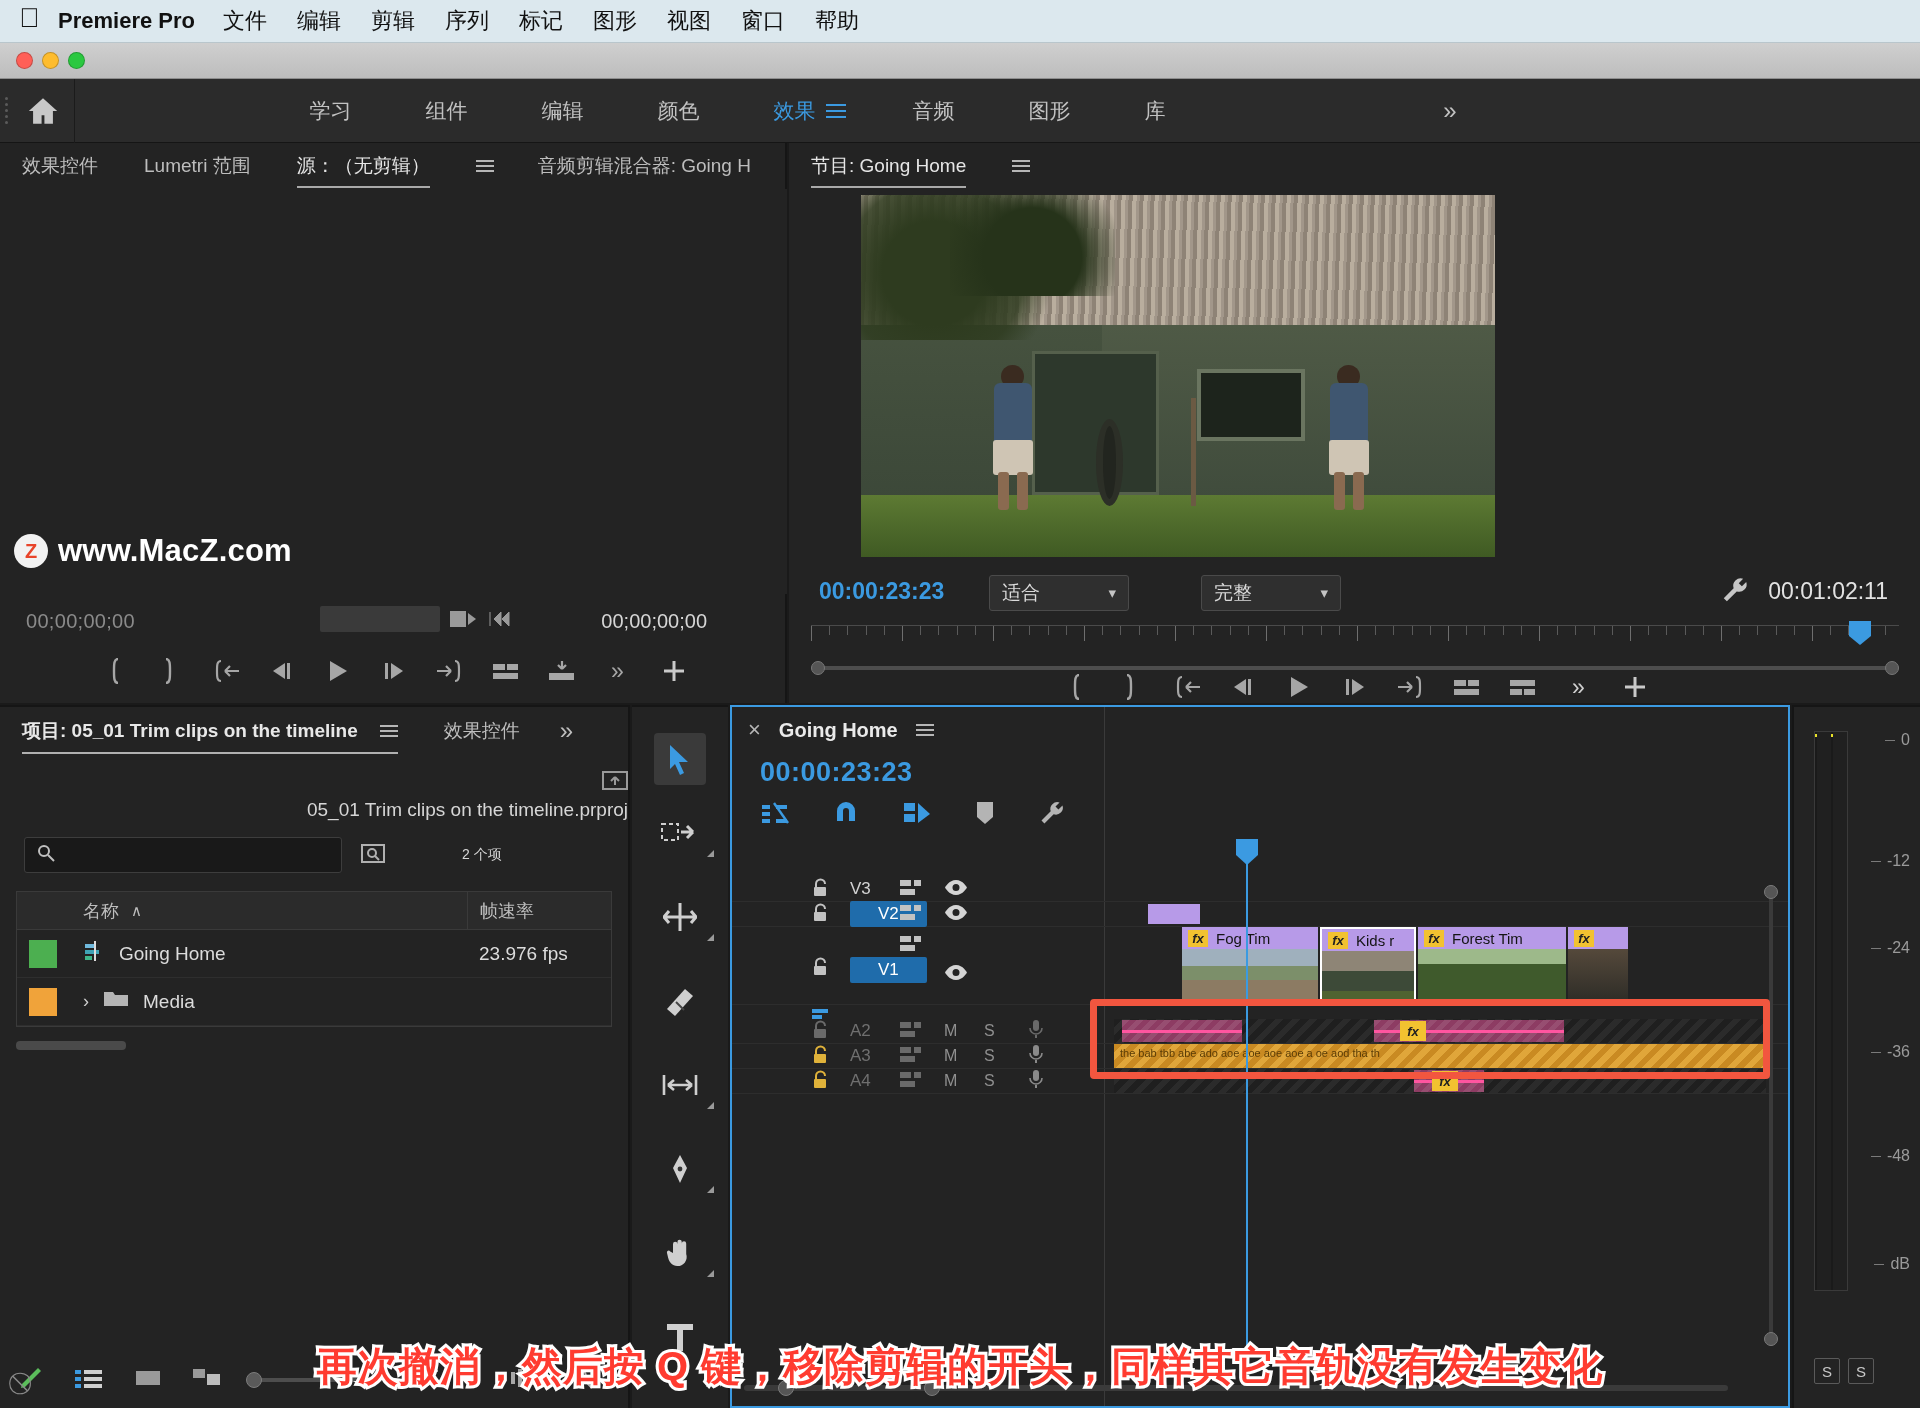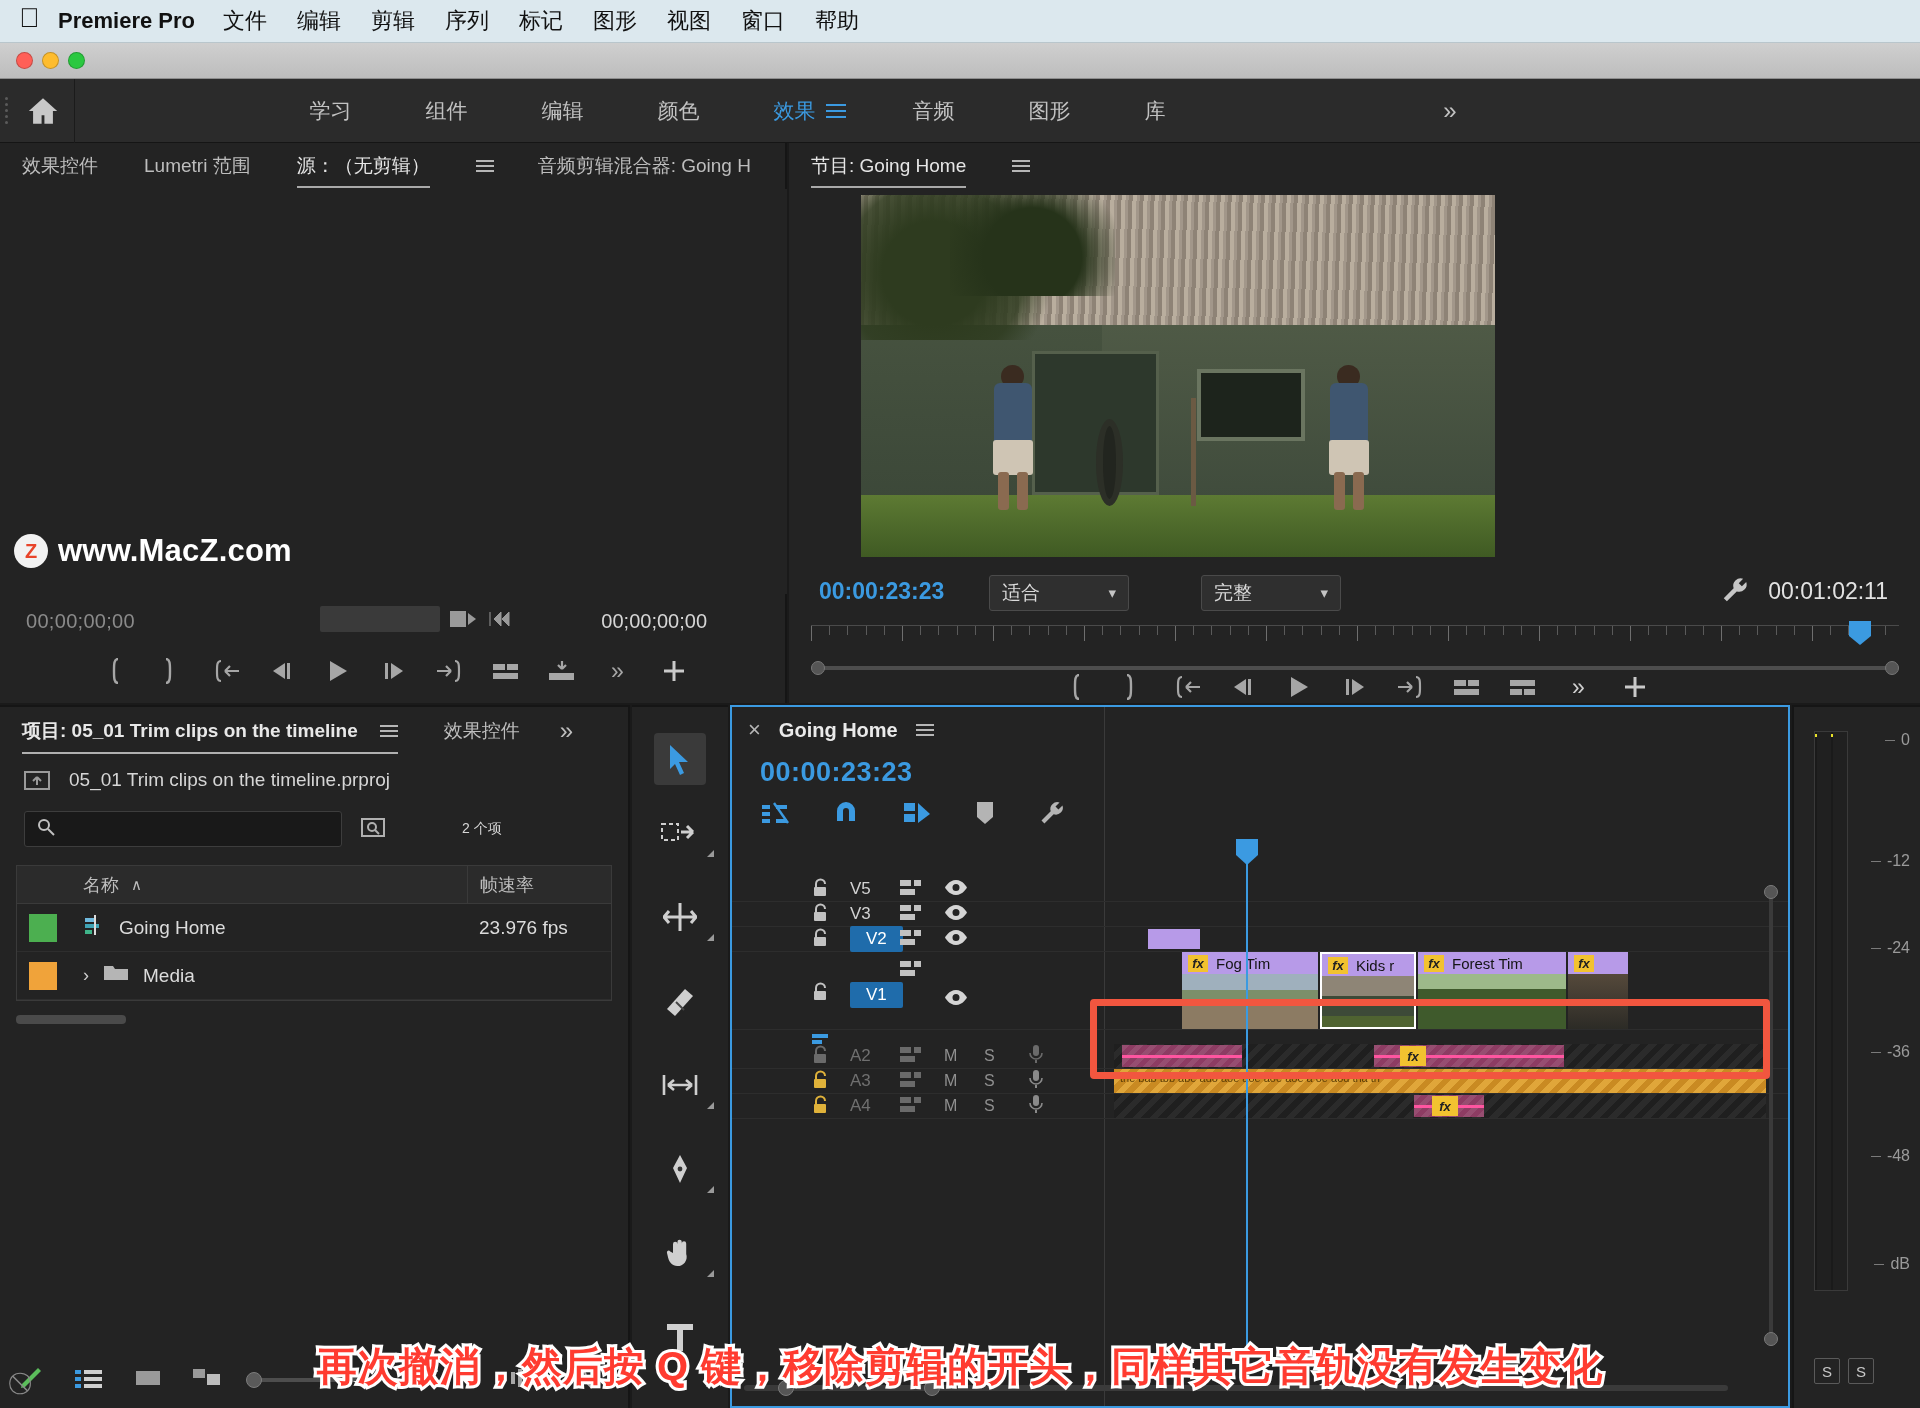--- a/index.html
+++ b/index.html
@@ -139,21 +139,21 @@
   .pm-zoombar { position:absolute; left:22px; top:98px; width:1088px; height:14px; }
   .pm-zoombar .track { position:absolute; left:0; right:0; top:5px; height:4px; background:#4d4d4d; border-radius:2px;}
   .pm-zoombar .knob { position:absolute; width:14px; height:14px; border-radius:50%; background:#555; border:1px solid #777;}
 
   
   #projectPanel { left:0; top:705px; width:630px; height:703px; background:#232323; border-top:2px solid #151515;
                   border-right:2px solid #151515; }
   .pp-head { display:flex; align-items:center; height:48px; padding-left:22px; }
   .pp-title { font-size:19px; color:#e8e8e8; font-weight:bold; position:relative; white-space:nowrap;}
   .pp-title:after { content:""; position:absolute; left:0; right:-40px; bottom:-10px; height:2px; background:#b0b0b0;}
-  .pp-row-file { display:flex; align-items:flex-start; gap:19px; padding:14px 0 10px 24px; }
+  .pp-row-file { display:flex; align-items:flex-end; gap:4px; padding:14px 0 10px 24px;flex-direction:column; }
   .pp-filename { font-size:19px; color:#d6d6d6; }
   .pp-search-row { display:flex; align-items:center; gap:18px; padding:6px 0 0 24px; }
   .pp-search { width:318px; height:36px; background:#191919; border:1px solid #3d3d3d; border-radius:3px;
                display:flex; align-items:center; padding-left:12px; gap:9px;}
   .pp-search .txt { font-size:17px; color:#6e6e6e; }
   .pp-count { font-size:14px; color:#d6d6d6; margin-left:56px;}
   .pp-table { margin:18px 16px 0 16px; border:1px solid #3a3a3a; }
   .pp-thead { display:flex; height:38px; background:#2b2b2b; border-bottom:1px solid #3a3a3a; align-items:center;}
   .pp-th { font-size:18px; color:#bdbdbd; }
   .pp-th.c1 { width:52px; }
@@ -201,21 +201,21 @@
         background-image:repeating-linear-gradient(90deg,#6e6e6e 0 1px,transparent 1px 34px); }
   .tl-workbar { position:absolute; left:372px; right:48px; top:36px; height:5px; background:#e8e229; }
   .tl-workbar .capL { position:absolute; left:-2px; top:-14px; width:2px; height:14px; background:#8d8d6a;}
   .tl-tracks { position:absolute; left:0; top:170px; width:100%; bottom:40px; }
   .trk { display:flex; align-items:center; height:25px; border-bottom:1px solid #2d2d2d; position:relative;}
   .trk.v1 { height:78px; }
   .trk.a { height:25px; }
   .trk-head { width:372px; display:flex; align-items:center; position:relative; height:100%; }
   .lockbtn { position:absolute; left:80px; }
   .trk-label { position:absolute; left:118px; font-size:17px; color:#d2d2d2; }
-  .trk-label.on { background:#1f6cab; color:#fff; padding:3px 16px; border-radius:2px; }
+  .trk-label.on { background:#1f6cab; color:#fff; padding:3px 28px; border-radius:2px; }
   .sync-ic { position:absolute; left:168px; }
   .eye-ic { position:absolute; left:212px; }
   .ms { position:absolute; font-size:16px; color:#8f8f8f; }
   .ms.m { left:212px; } .ms.s { left:252px; }
   .mic-ic { position:absolute; left:296px; }
   .trk-body { position:absolute; left:372px; right:0; top:0; bottom:0; }
   .tl-grid-line { position:absolute; left:372px; top:0; bottom:0; width:1px; background:#3a3a3a; }
 
   .clip { position:absolute; top:0; height:100%; overflow:hidden; }
   .clip .hdr { height:22px; background:#b79ae8; display:flex; align-items:center; gap:8px; padding-left:6px;
@@ -829,44 +829,20 @@
             <path d="M21 5.5 17.5 9 15 6.5 18.5 3a6 6 0 0 0-7.6 7.6L3 18.5 5.5 21l7.9-7.9A6 6 0 0 0 21 5.5z"></path>
           </svg>
       </span>
     </div>
 
 
     <div class="tl-grid-line"></div>
 
     <div class="tl-tracks">
 
-      <div class="trk">
-        <div class="trk-head">
-          <span class="lockbtn">
-            <svg width="17" height="19" viewBox="0 0 17 19" fill="#c2c2c2">
-                <path d="M4 9V6a4.5 4.5 0 0 1 9 0" fill="none" stroke="#c2c2c2" stroke-width="2"></path>
-                <rect x="2" y="9" width="12" height="9" rx="1"></rect>
-              </svg>
-          </span>
-          <span class="trk-label">V5</span>
-          <span class="sync-ic">
-            <svg width="22" height="17" viewBox="0 0 22 17" fill="#c2c2c2">
-                <rect x="0" y="1" width="11" height="6"></rect>
-                <rect x="0" y="10" width="15" height="6"></rect>
-                <rect x="14" y="1" width="7" height="6"></rect>
-              </svg>
-          </span>
-          <span class="eye-ic">
-            <svg width="24" height="15" viewBox="0 0 24 15" fill="#d4d4d4">
-                <path d="M12 0C5 0 1 7.5 1 7.5S5 15 12 15s11-7.5 11-7.5S19 0 12 0zm0 11a3.5 3.5 0 1 1 0-7 3.5 3.5 0 0 1 0 7z"></path>
-              </svg>
-          </span>
-        </div>
-        <div class="trk-body"></div>
-      </div>
 
 
       <div class="trk">
         <div class="trk-head">
           <span class="lockbtn">
             <svg width="17" height="19" viewBox="0 0 17 19" fill="#c2c2c2">
                 <path d="M4 9V6a4.5 4.5 0 0 1 9 0" fill="none" stroke="#c2c2c2" stroke-width="2"></path>
                 <rect x="2" y="9" width="12" height="9" rx="1"></rect>
               </svg>
           </span>

